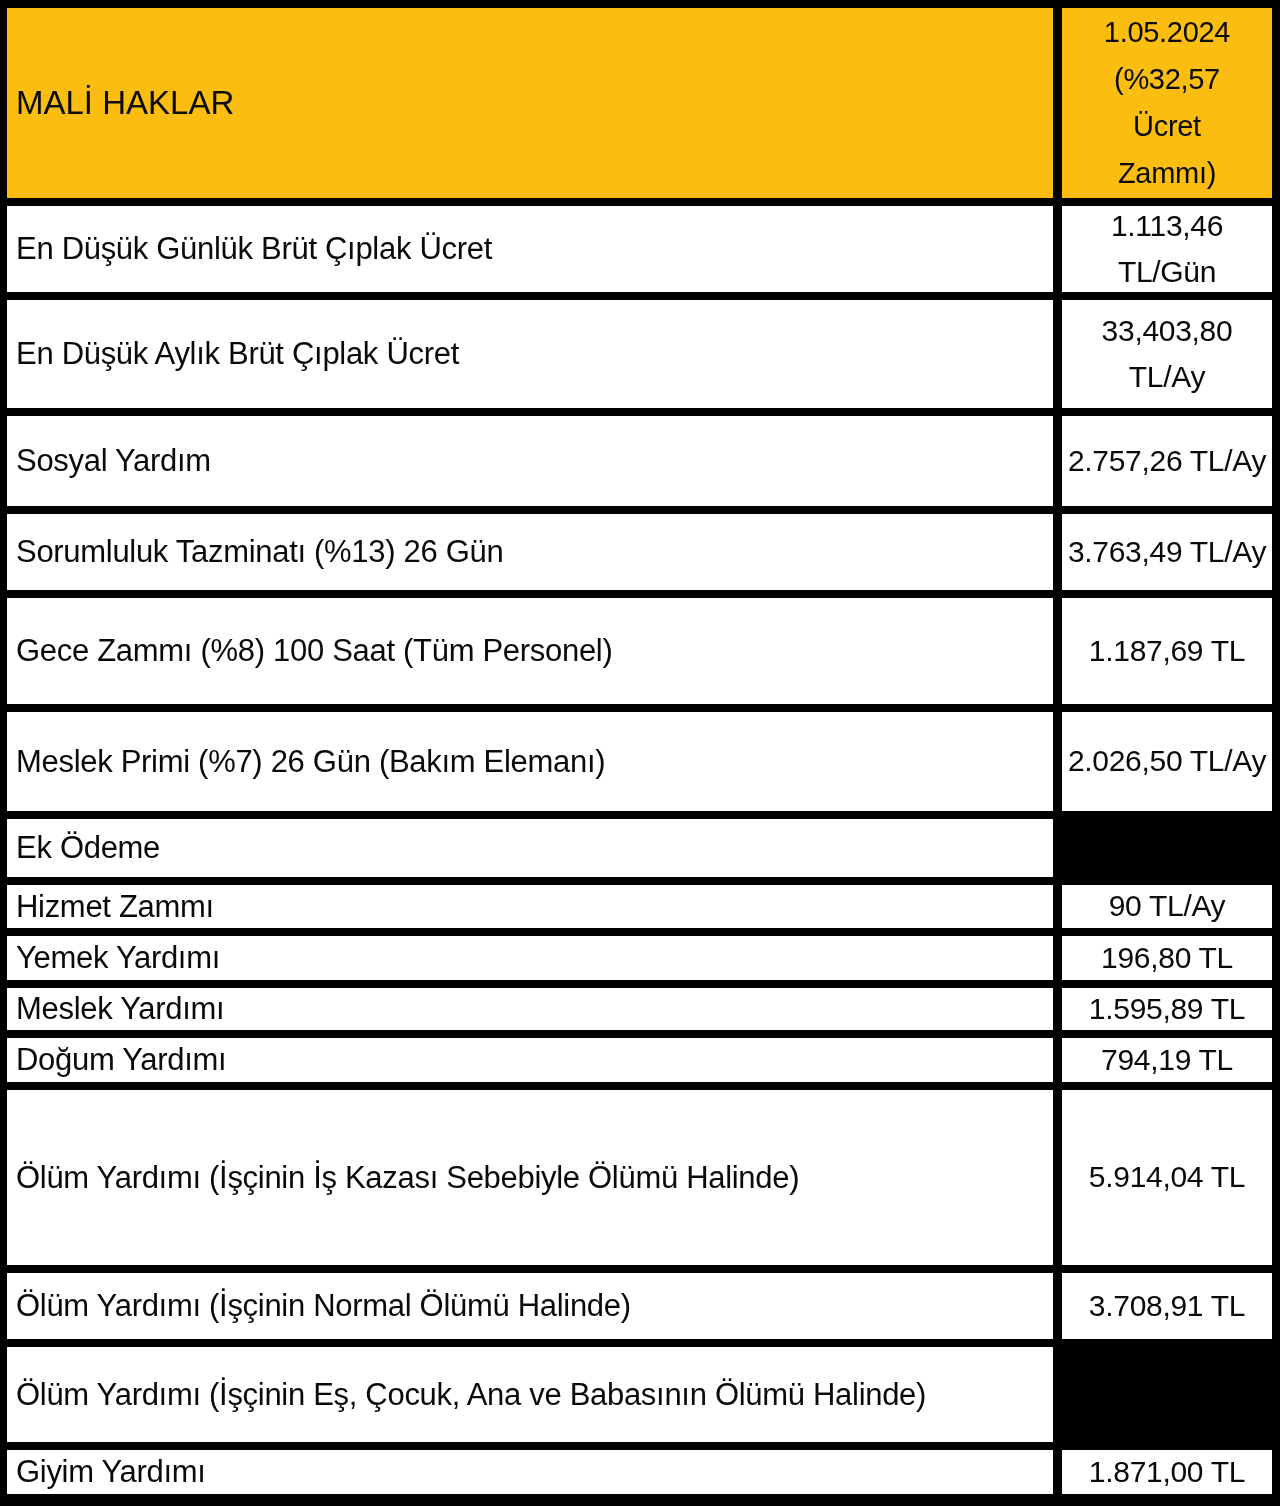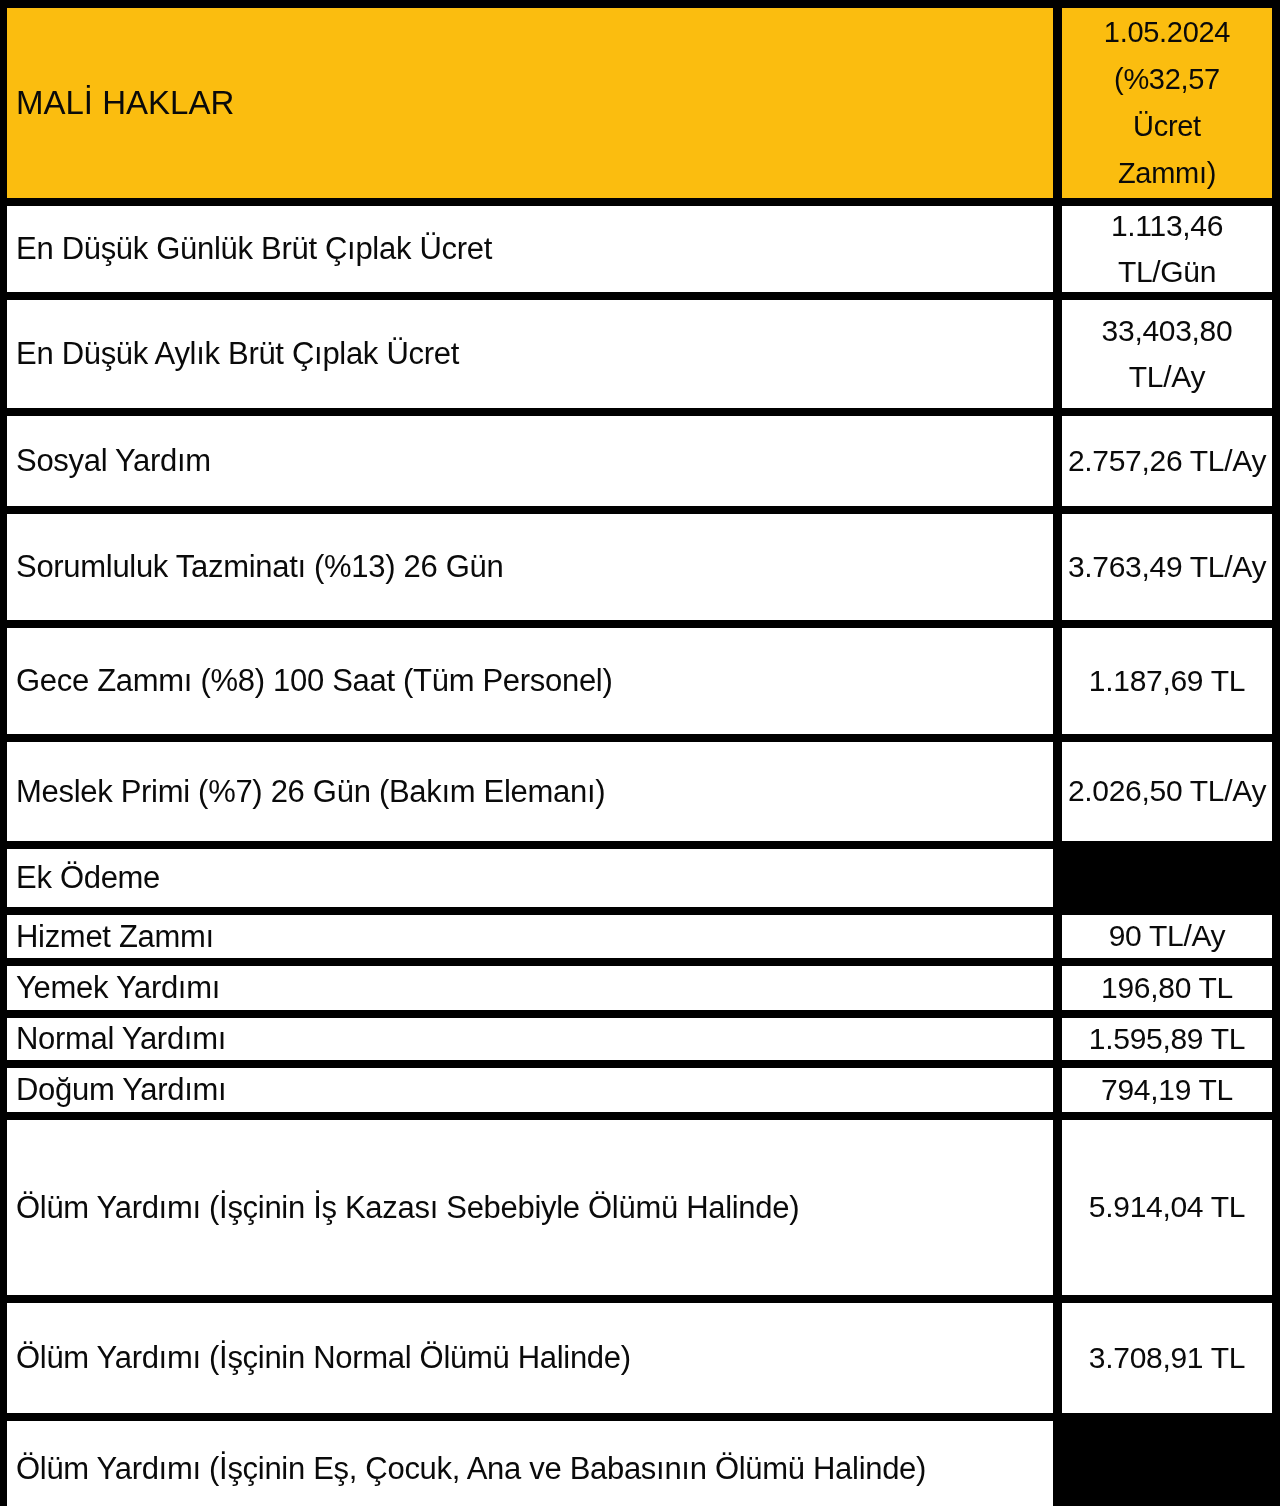--- a/index.html
+++ b/index.html
@@ -89,21 +89,21 @@
   <div class="row" style="height:108px">
     <div class="cell label">En Düşük Aylık Brüt Çıplak Ücret</div>
     <div class="cell value">33,403,80 TL/Ay</div>
   </div>
 
   <div class="row" style="height:90px">
     <div class="cell label">Sosyal Yardım</div>
     <div class="cell value">2.757,26 TL/Ay</div>
   </div>
 
-  <div class="row" style="height:106px">
+  <div class="row" style="height:76px">
     <div class="cell label">Sorumluluk Tazminatı (%13) 26 Gün</div>
     <div class="cell value">3.763,49 TL/Ay</div>
   </div>
 
   <div class="row" style="height:106px">
     <div class="cell label">Gece Zammı (%8) 100 Saat (Tüm Personel)</div>
     <div class="cell value">1.187,69 TL</div>
   </div>
 
   <div class="row" style="height:99px">
@@ -119,35 +119,35 @@
     <div class="cell label">Hizmet Zammı</div>
     <div class="cell value">90 TL/Ay</div>
   </div>
 
   <div class="row" style="height:44px">
     <div class="cell label">Yemek Yardımı</div>
     <div class="cell value">196,80 TL</div>
   </div>
 
   <div class="row" style="height:42px">
-    <div class="cell label">Normal Yardımı</div>
+    <div class="cell label">Meslek Yardımı</div>
     <div class="cell value">1.595,89 TL</div>
   </div>
 
   <div class="row" style="height:44px">
     <div class="cell label">Doğum Yardımı</div>
     <div class="cell value">794,19 TL</div>
   </div>
 
   <div class="row" style="height:175px">
     <div class="cell label">Ölüm Yardımı (İşçinin İş Kazası Sebebiyle Ölümü Halinde)</div>
     <div class="cell value">5.914,04 TL</div>
   </div>
 
-  <div class="row" style="height:110px">
+  <div class="row" style="height:66px">
     <div class="cell label">Ölüm Yardımı (İşçinin Normal Ölümü Halinde)</div>
     <div class="cell value">3.708,91 TL</div>
   </div>
 
   <div class="row" style="height:95px">
     <div class="cell label">Ölüm Yardımı (İşçinin Eş, Çocuk, Ana ve Babasının Ölümü Halinde)</div>
   </div>
 
   <div class="row" style="height:44px">
     <div class="cell label">Giyim Yardımı</div>

